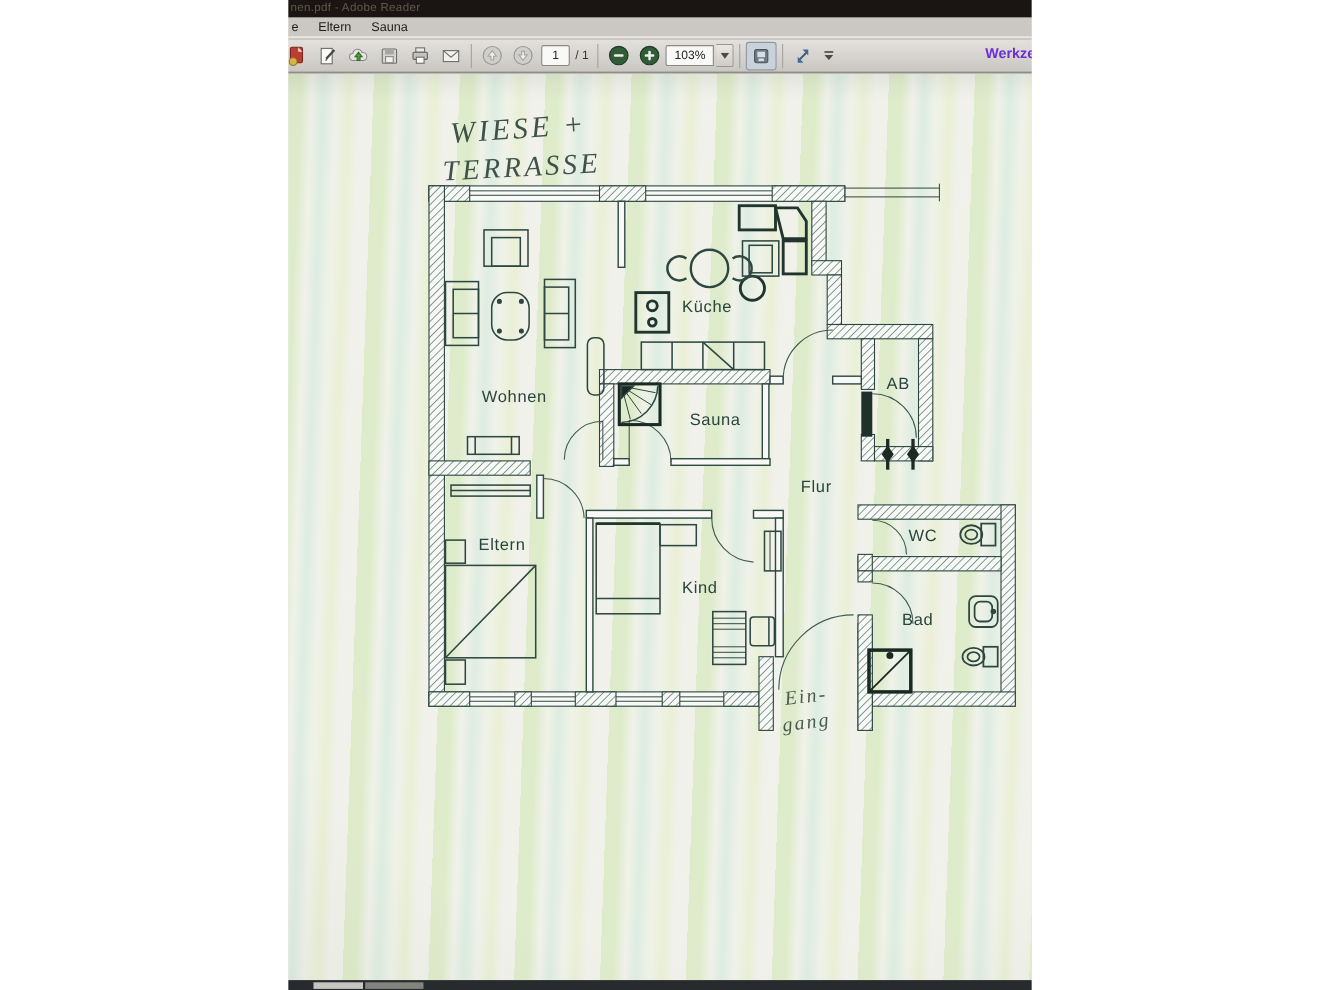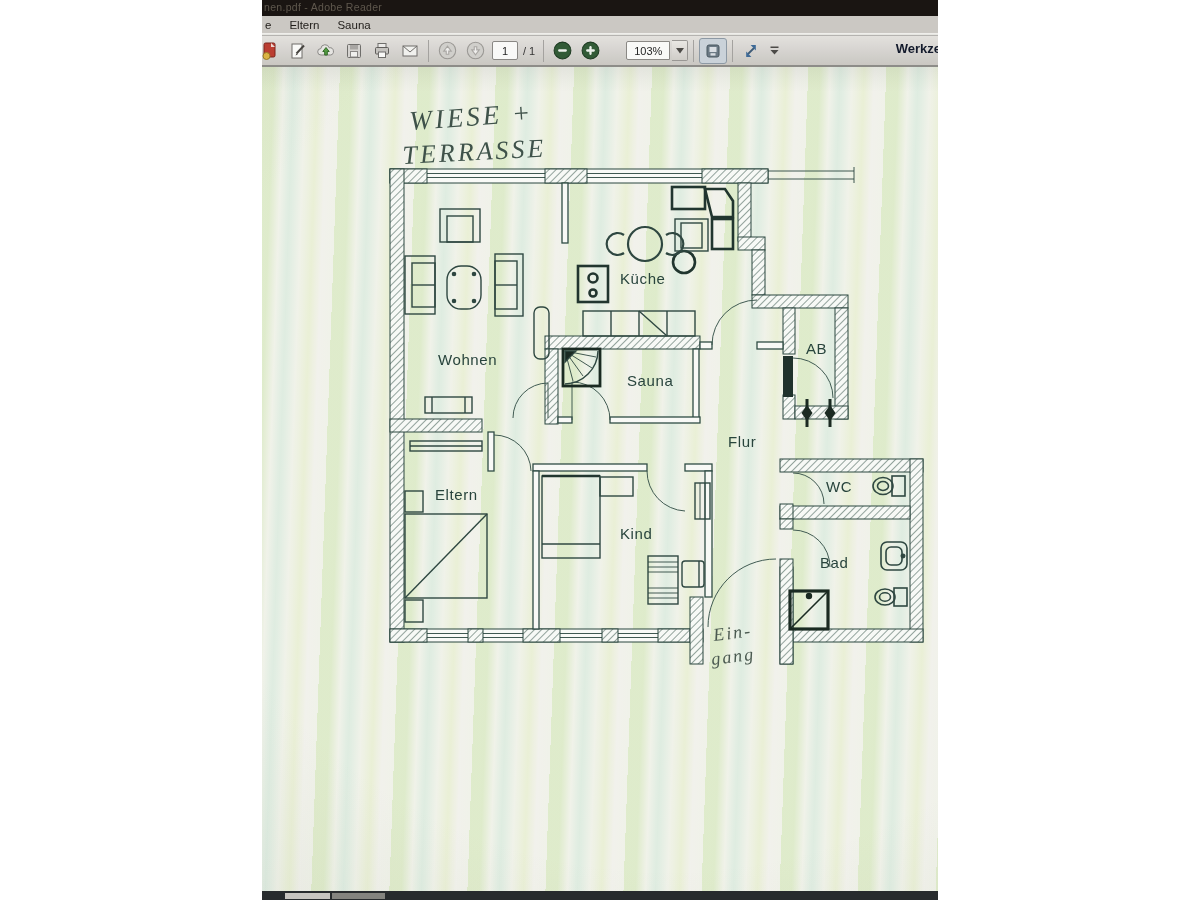--- a/index.html
+++ b/index.html
@@ -22,21 +22,21 @@
   .tbtn{width:26px;height:26px;display:flex;align-items:center;justify-content:center;flex:0 0 auto;border-radius:3px;}
   .tbtn.pressed{border:1px solid #8d9aa6;background:#ccd5dc;width:26px;height:24px;}
   .tdiv{width:1px;height:22px;background:#a5a3a0;margin:0 3px;flex:0 0 auto;}
   .pagebox{width:24px;height:17px;background:#fdfdfb;border:1px solid #8a8884;border-radius:2px;
            font-size:11px;color:#222;display:flex;align-items:center;justify-content:center;margin:0 2px;}
   .pagetotal{font-size:11px;color:#333;margin:0 3px 0 1px;}
   .zoombox{width:42px;height:17px;background:#fdfdfb;border:1px solid #8a8884;border-radius:2px 0 0 2px;
            font-size:11px;color:#222;display:flex;align-items:center;justify-content:center;}
   .zoomdrop{width:15px;height:19px;border:1px solid #9a9894;border-left:none;border-radius:0 2px 2px 0;
             background:linear-gradient(#eceae6,#d2cfca);display:flex;align-items:center;justify-content:center;}
-  .tools-label{position:absolute;right:-3px;top:41px;font-size:13px;font-weight:bold;color:#0f172a;}
+  .tools-label{position:absolute;right:-3px;top:41px;font-size:13px;font-weight:bold;color:#6d28d9;}
   
   .docarea{position:absolute;left:0;top:67px;width:676px;height:824px;
     background:
       radial-gradient(130% 95% at 60% 45%, rgba(255,255,255,0) 55%, rgba(140,140,128,0.18) 100%),
       linear-gradient(rgba(110,110,105,0.10), rgba(255,255,255,0) 3%),
       repeating-linear-gradient(92deg,
         rgba(190,226,140,0.33) 0px, rgba(190,226,140,0.33) 12px,
         rgba(255,255,255,0) 22px, rgba(172,224,204,0.26) 32px,
         rgba(255,255,255,0) 44px, rgba(222,238,168,0.30) 56px,
         rgba(249,242,248,0.22) 66px, rgba(255,255,255,0) 78px),
@@ -130,21 +130,21 @@
         <rect x="5.8" y="8.9" width="8.4" height="2.2" rx="1" fill="#eef4ee"></rect>
       </svg>
     </div>
     <div class="tbtn">
       <svg width="21" height="21" viewBox="0 0 20 20">
         <circle cx="10" cy="10" r="8" fill="#2e5b33" stroke="#1b3a20"></circle>
         <rect x="5.8" y="8.9" width="8.4" height="2.2" rx="1" fill="#eef4ee"></rect>
         <rect x="8.9" y="5.8" width="2.2" height="8.4" rx="1" fill="#eef4ee"></rect>
       </svg>
     </div>
-    <div class="zoombox" style="margin-left:21px">103%</div>
+    <div class="zoombox" style="margin-left:0">103%</div>
     <div class="zoomdrop">
       <svg width="8" height="6" viewBox="0 0 8 6">
         <polygon points="0,0 8,0 4,5.5" fill="#4a4845"></polygon>
       </svg>
     </div>
     <div class="tdiv"></div>
     <div class="tbtn pressed">
       <svg width="20" height="20" viewBox="0 0 20 20">
         <rect x="4" y="4" width="12" height="12" rx="2" fill="#6b7a86" stroke="#47565f"></rect>
         <rect x="6.5" y="6" width="7" height="5" fill="#dbe1e6"></rect>

